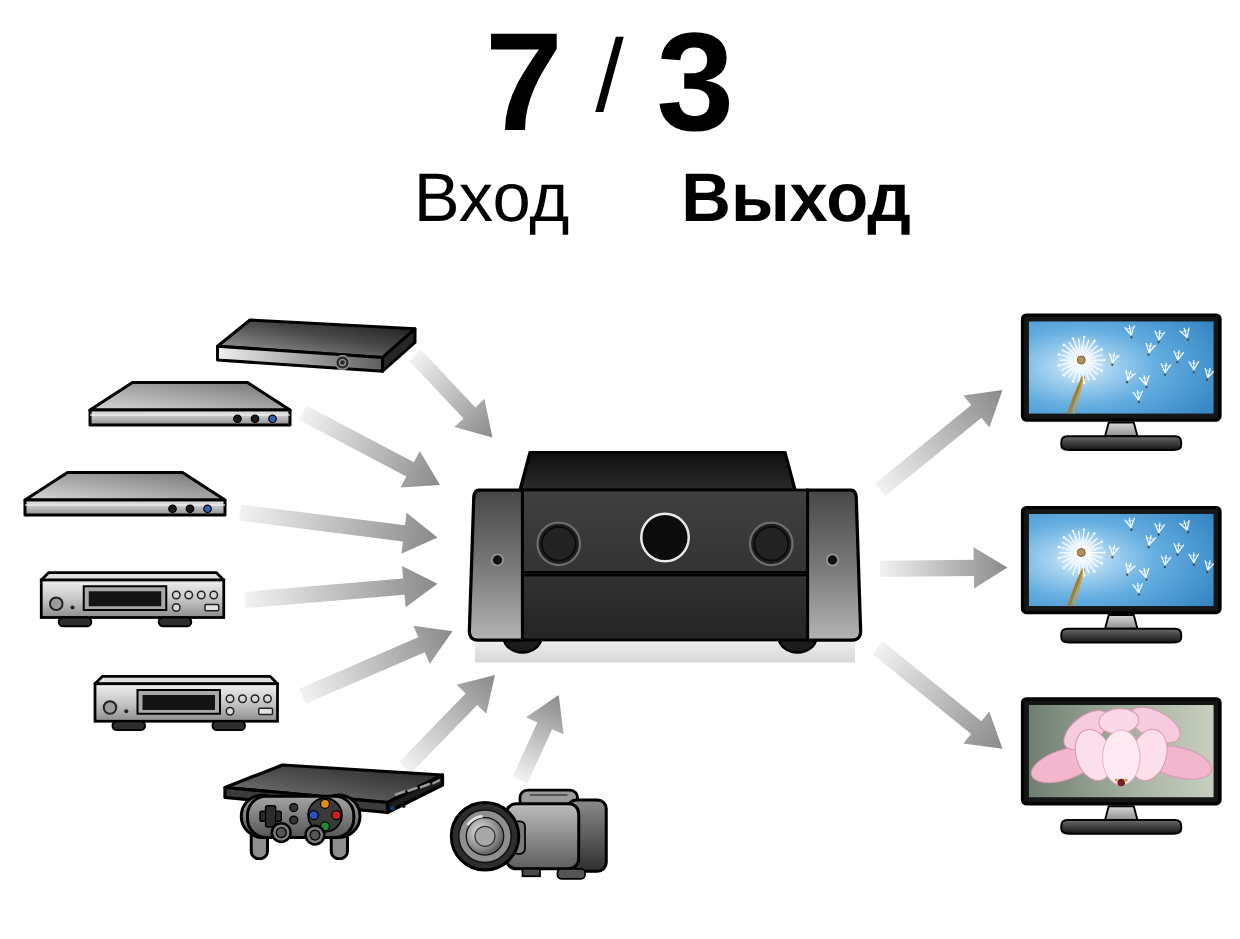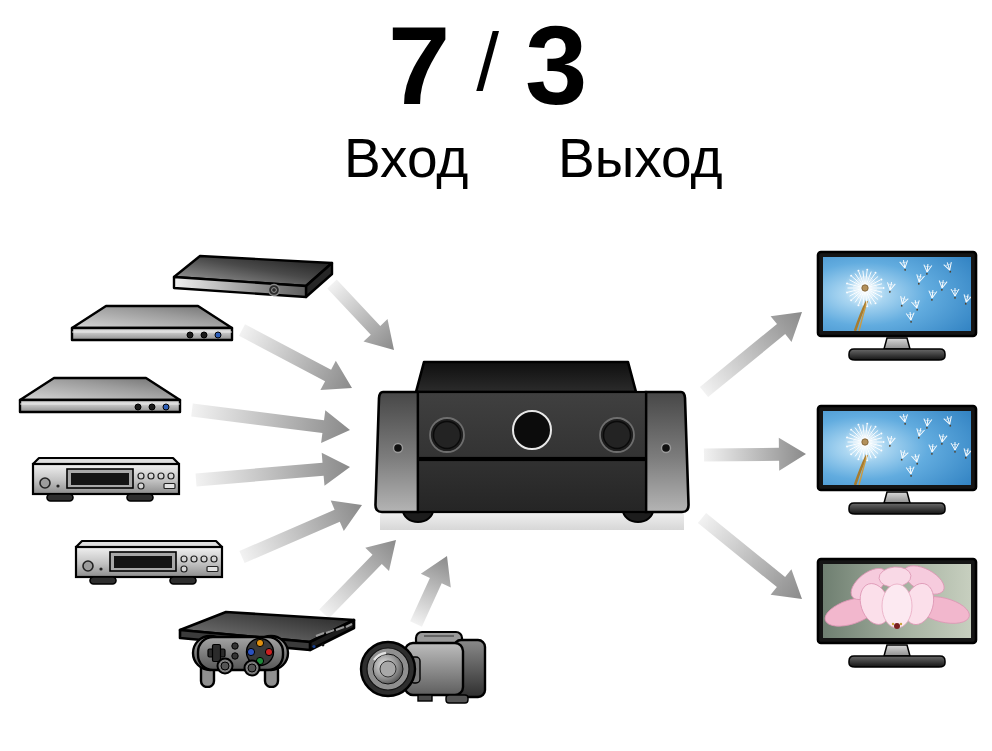--- a/index.html
+++ b/index.html
@@ -2,22 +2,22 @@
 <html><head>
 <meta charset="utf-8">
 <style>
   html,body{margin:0;padding:0;background:#fff;}
   .canvas{position:relative;width:992px;height:751px;background:#fff;overflow:hidden;
           font-family:"Liberation Sans",sans-serif;color:#000;}
   .title-block{position:absolute;left:388px;top:10px;display:flex;align-items:center;gap:26px;}
   .num{font-size:112px;font-weight:bold;line-height:1;}
   .slash{font-size:82px;font-weight:400;line-height:1;position:relative;top:-4px;}
   .label{position:absolute;top:127px;font-size:55px;line-height:1.15;}
-  .input-label{left:344px;text-align:right;}
-  .output-label{left:558px;}
+  .input-label{left:331px;text-align:right;}
+  .output-label{left:545px;font-weight:bold;}
   .overlay{position:absolute;left:0;top:0;pointer-events:none;}
   .device{position:absolute;}
   .defs-svg{position:absolute;width:0;height:0;overflow:hidden;}
 </style>
 </head>
 <body>
 
 <div class="canvas">
 
   <svg class="defs-svg" aria-hidden="true">

